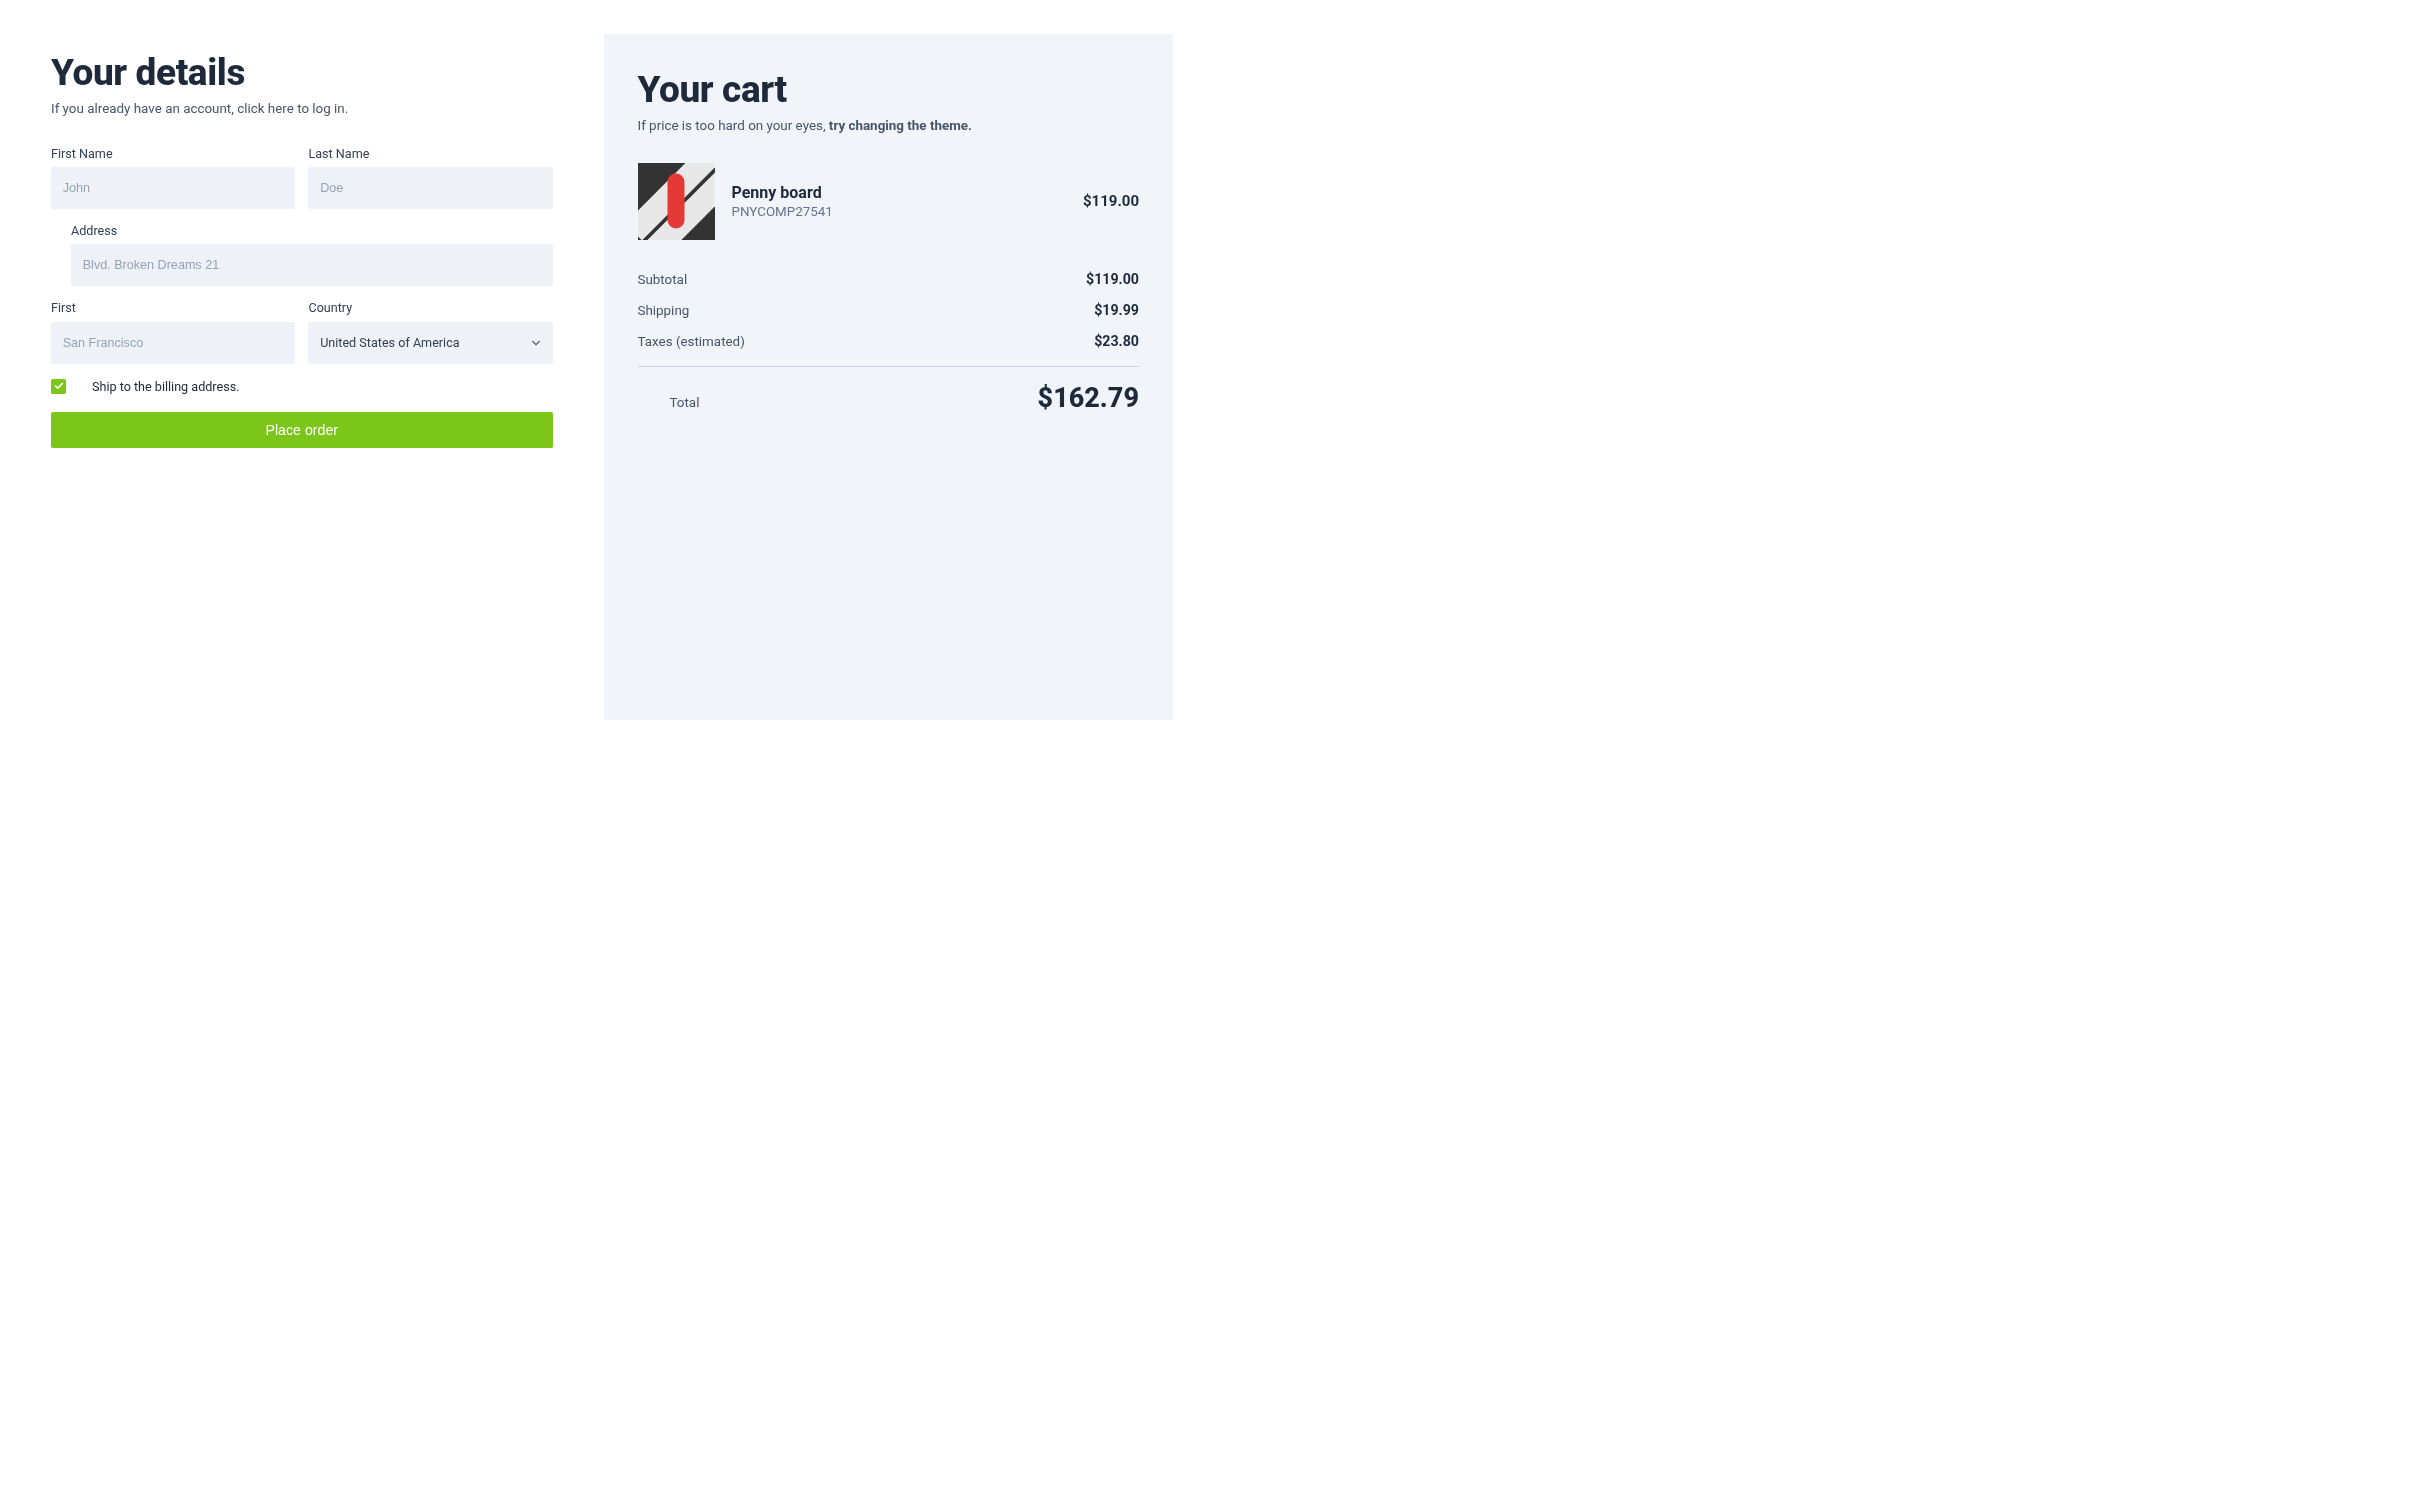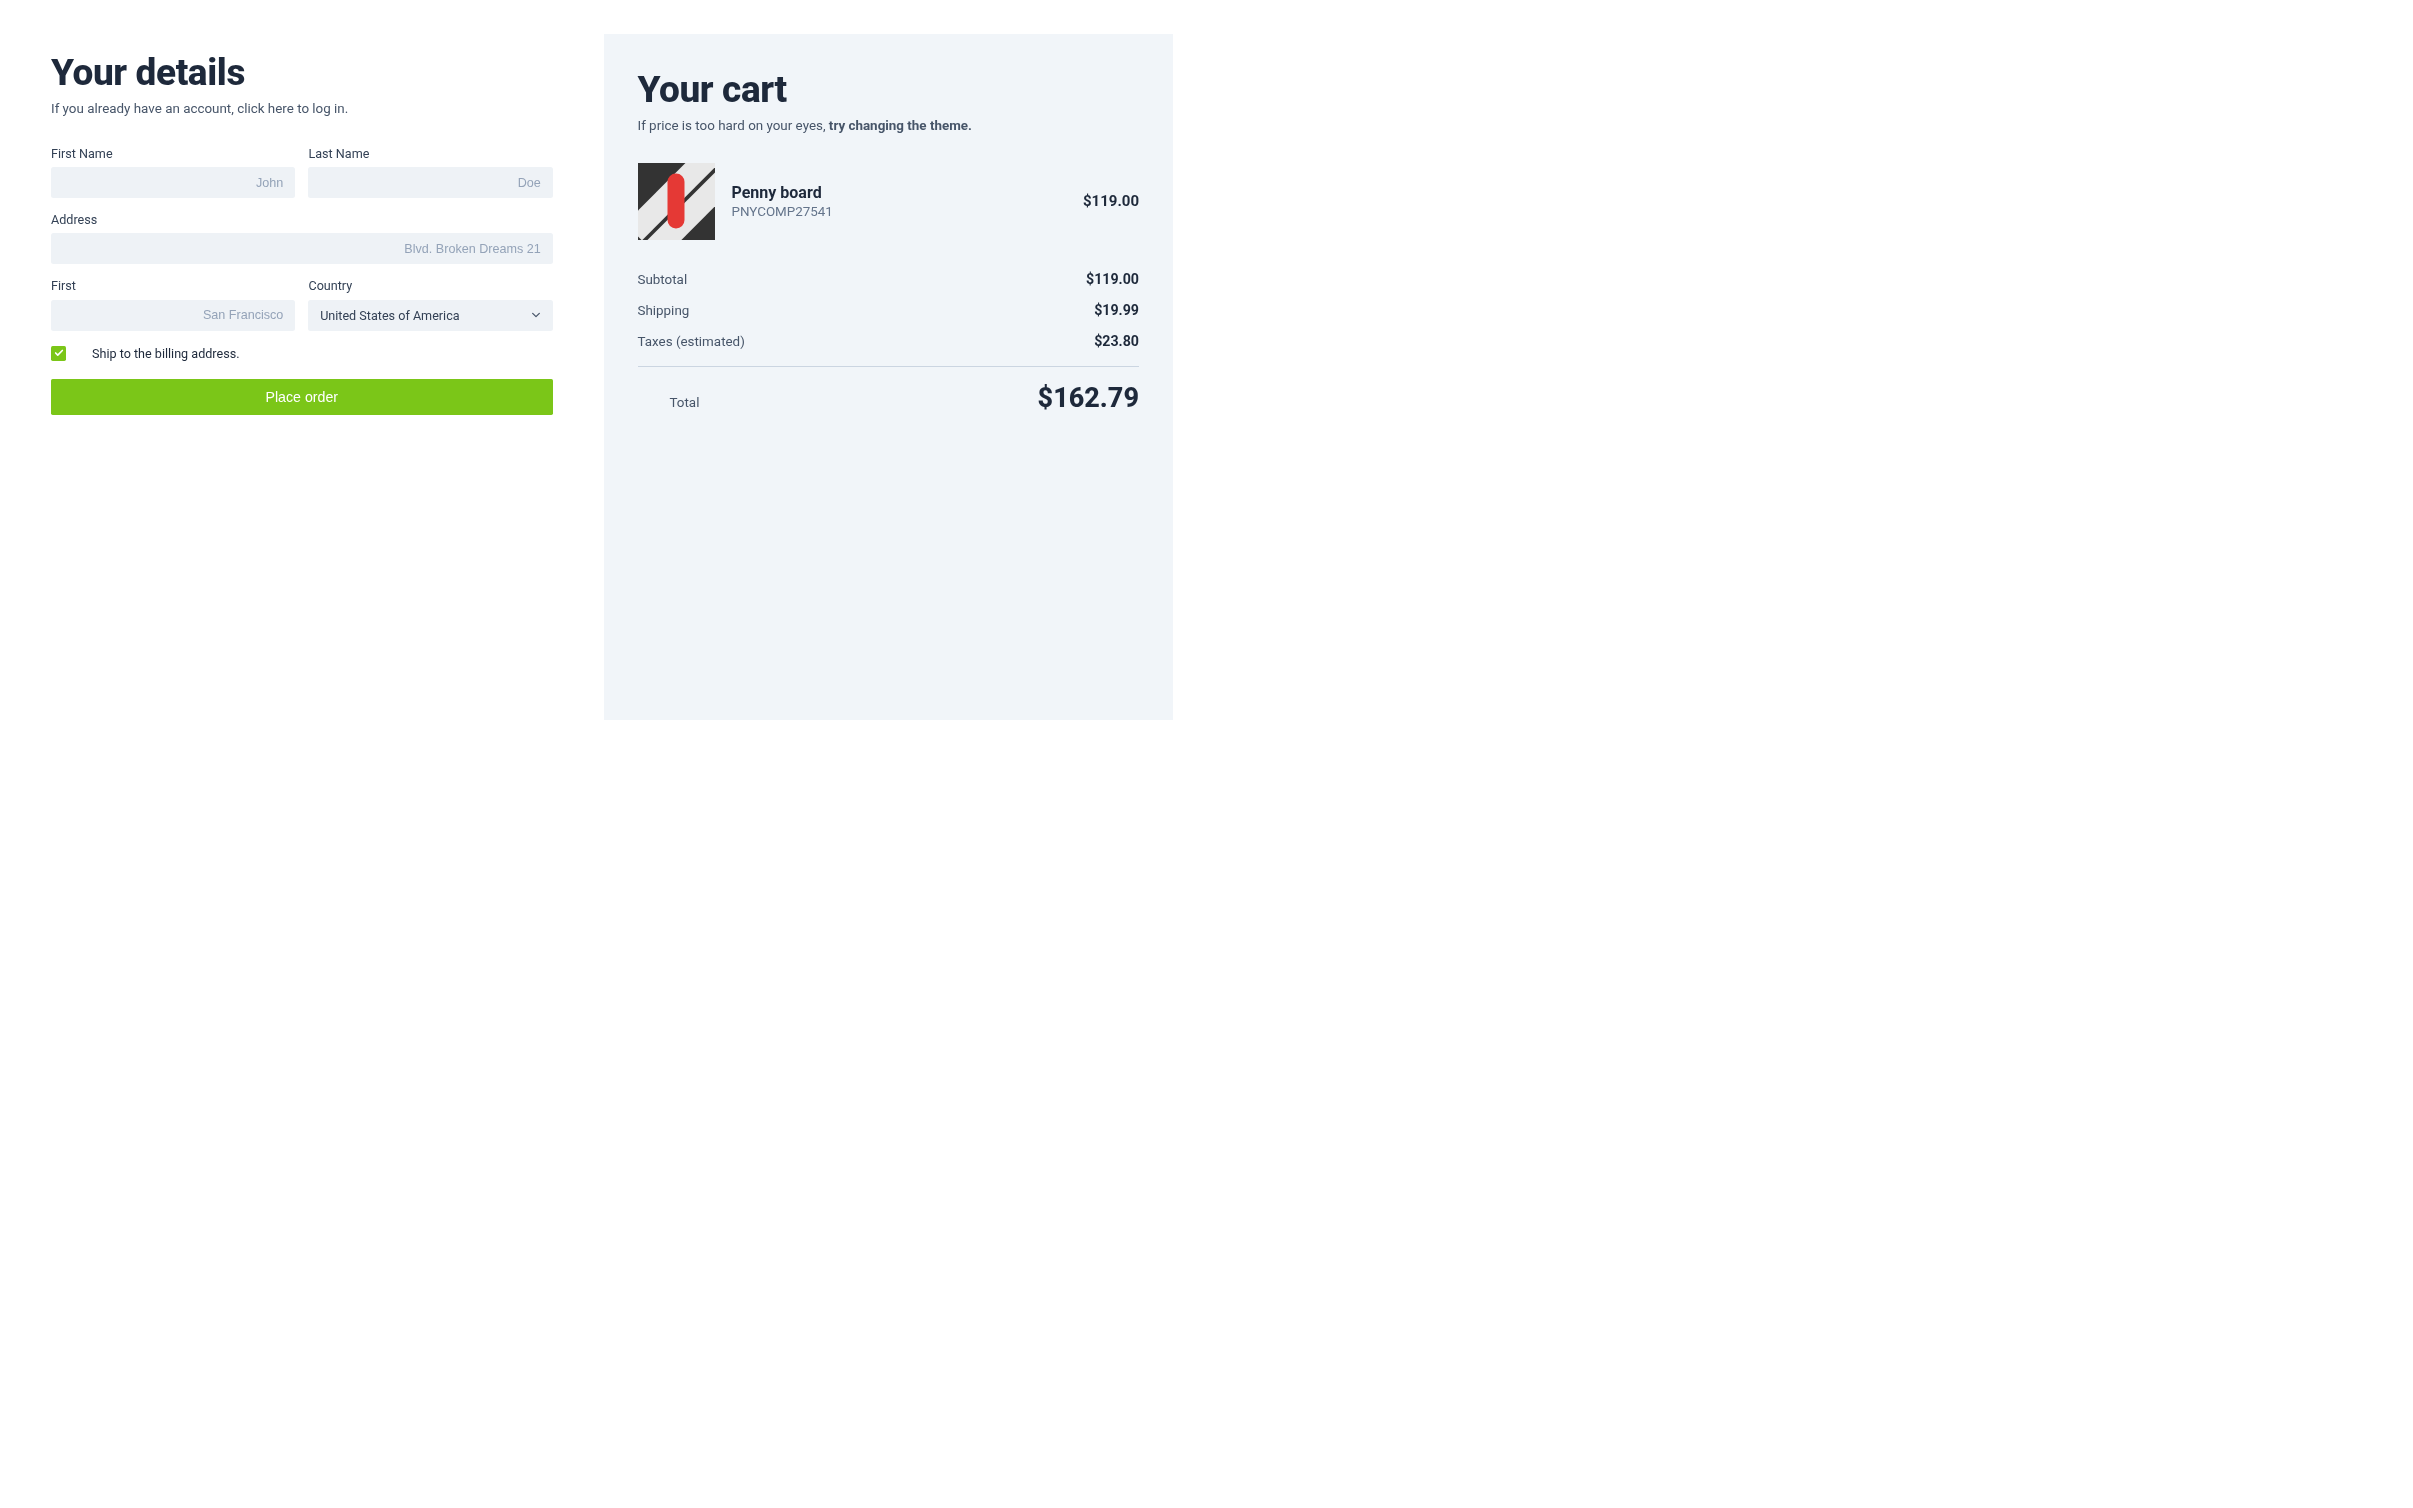--- a/index.html
+++ b/index.html
@@ -34,37 +34,36 @@
   color: #475569;
   margin-bottom: 30px;
 }
 .subtitle .bold { font-weight: 700; }
 .form-row {
   display: flex;
   gap: 13.4px;
   margin-bottom: 13.4px;
 }
 .form-group { flex: 1; }
-.form-group.full { width: 100%; }
+.form-group.full { width: 100%; margin-left: 20px; }
 label {
   display: block;
   font-size: 12.6px;
   color: #334155;
   margin-bottom: 6.7px;
 }
 input[type="text"], .select-wrapper {
   width: 100%;
-  height: 31px;
+  height: 42px;
   background: #eef2f6;
   border: none;
   border-radius: 2.5px;
   padding: 0 11.7px;
   font-size: 12.6px;
   color: #334155;
-  text-align: right;
 }
 input[type="text"]::placeholder { color: #94a3b8; }
 .select-wrapper {
   display: flex;
   align-items: center;
   justify-content: space-between;
   cursor: pointer;
 }
 .select-value { color: #334155; }
 .chevron-icon {

